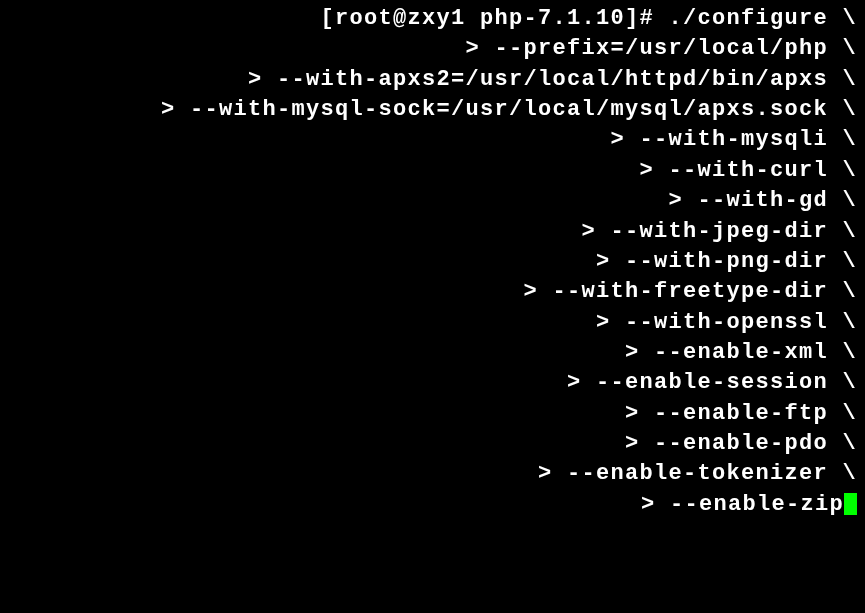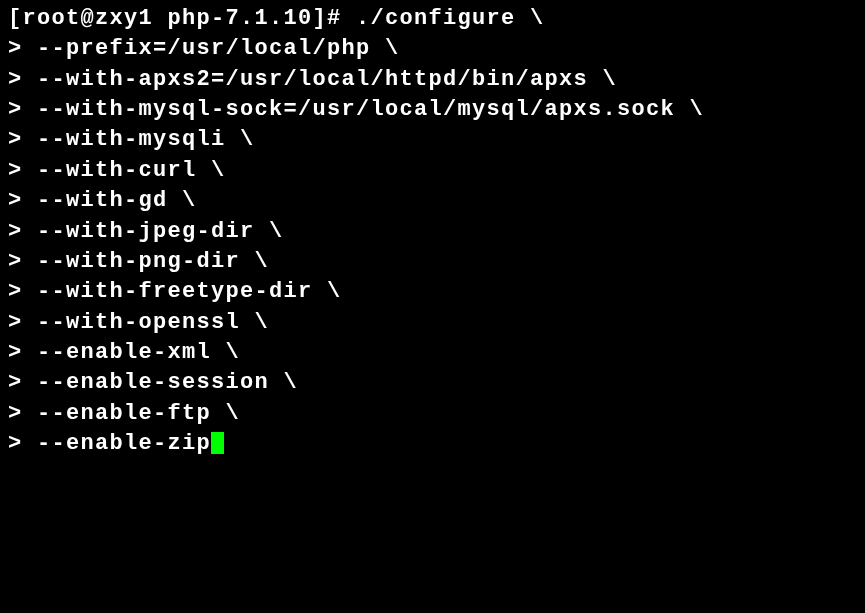--- a/index.html
+++ b/index.html
@@ -15,20 +15,21 @@
       font-weight: bold;
       padding: 4px 8px;
       width: 865px;
       height: 613px;
       overflow: hidden;
       line-height: 1.38;
       letter-spacing: 1.3px;
     }
     .terminal-line {
       white-space: pre;
+      text-align: right;
     }
     .cursor {
       display: inline-block;
       background-color: #00ff00;
       width: 13px;
       height: 22px;
       vertical-align: text-bottom;
       margin-bottom: 2px;
     }
   </style>
@@ -44,15 +45,17 @@
       <div class="terminal-line"><span>&gt; </span><span>--with-mysqli \</span></div>
       <div class="terminal-line"><span>&gt; </span><span>--with-curl \</span></div>
       <div class="terminal-line"><span>&gt; </span><span>--with-gd \</span></div>
       <div class="terminal-line"><span>&gt; </span><span>--with-jpeg-dir \</span></div>
       <div class="terminal-line"><span>&gt; </span><span>--with-png-dir \</span></div>
       <div class="terminal-line"><span>&gt; </span><span>--with-freetype-dir \</span></div>
       <div class="terminal-line"><span>&gt; </span><span>--with-openssl \</span></div>
       <div class="terminal-line"><span>&gt; </span><span>--enable-xml \</span></div>
       <div class="terminal-line"><span>&gt; </span><span>--enable-session \</span></div>
       <div class="terminal-line"><span>&gt; </span><span>--enable-ftp \</span></div>
+      <div class="terminal-line"><span>&gt; </span><span>--enable-pdo \</span></div>
+      <div class="terminal-line"><span>&gt; </span><span>--enable-tokenizer \</span></div>
       <div class="terminal-line"><span>&gt; </span><span>--enable-zip</span><span class="cursor"></span></div>
     </div>
 </div>
 
 </body></html>

